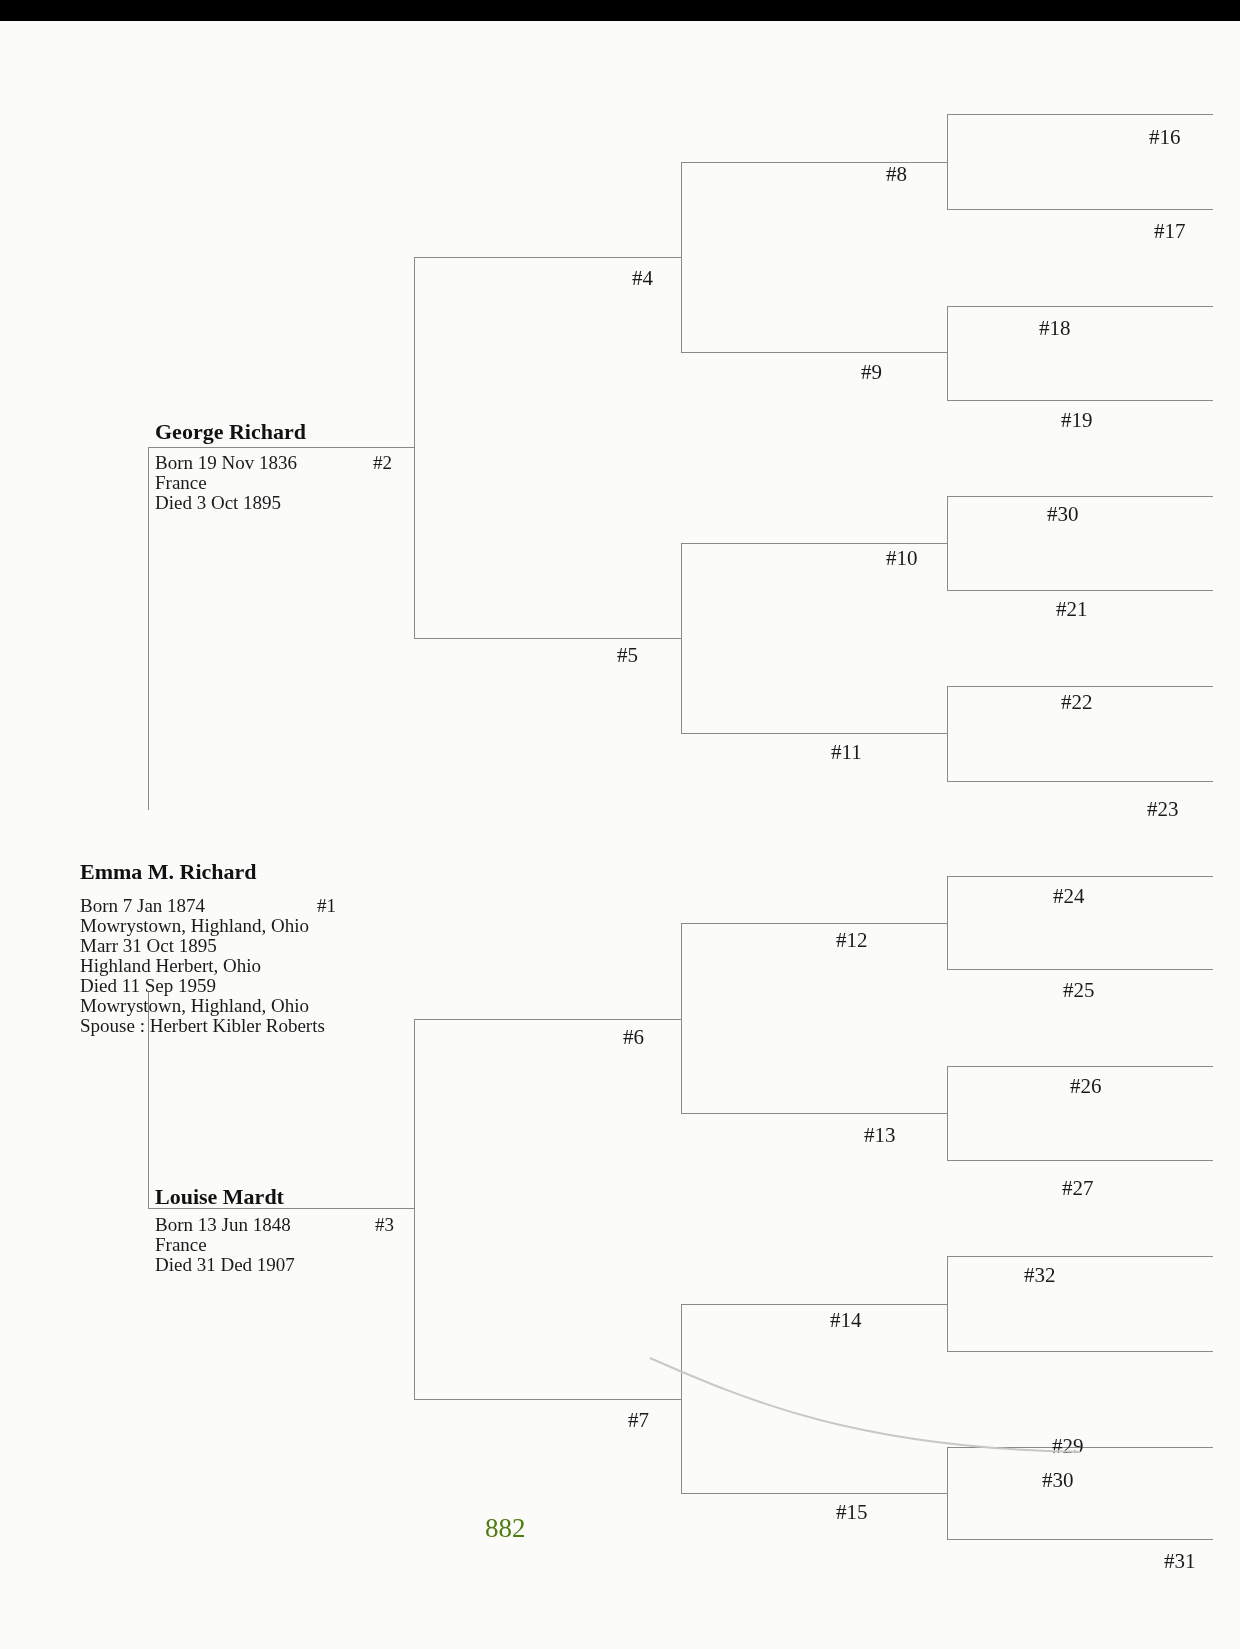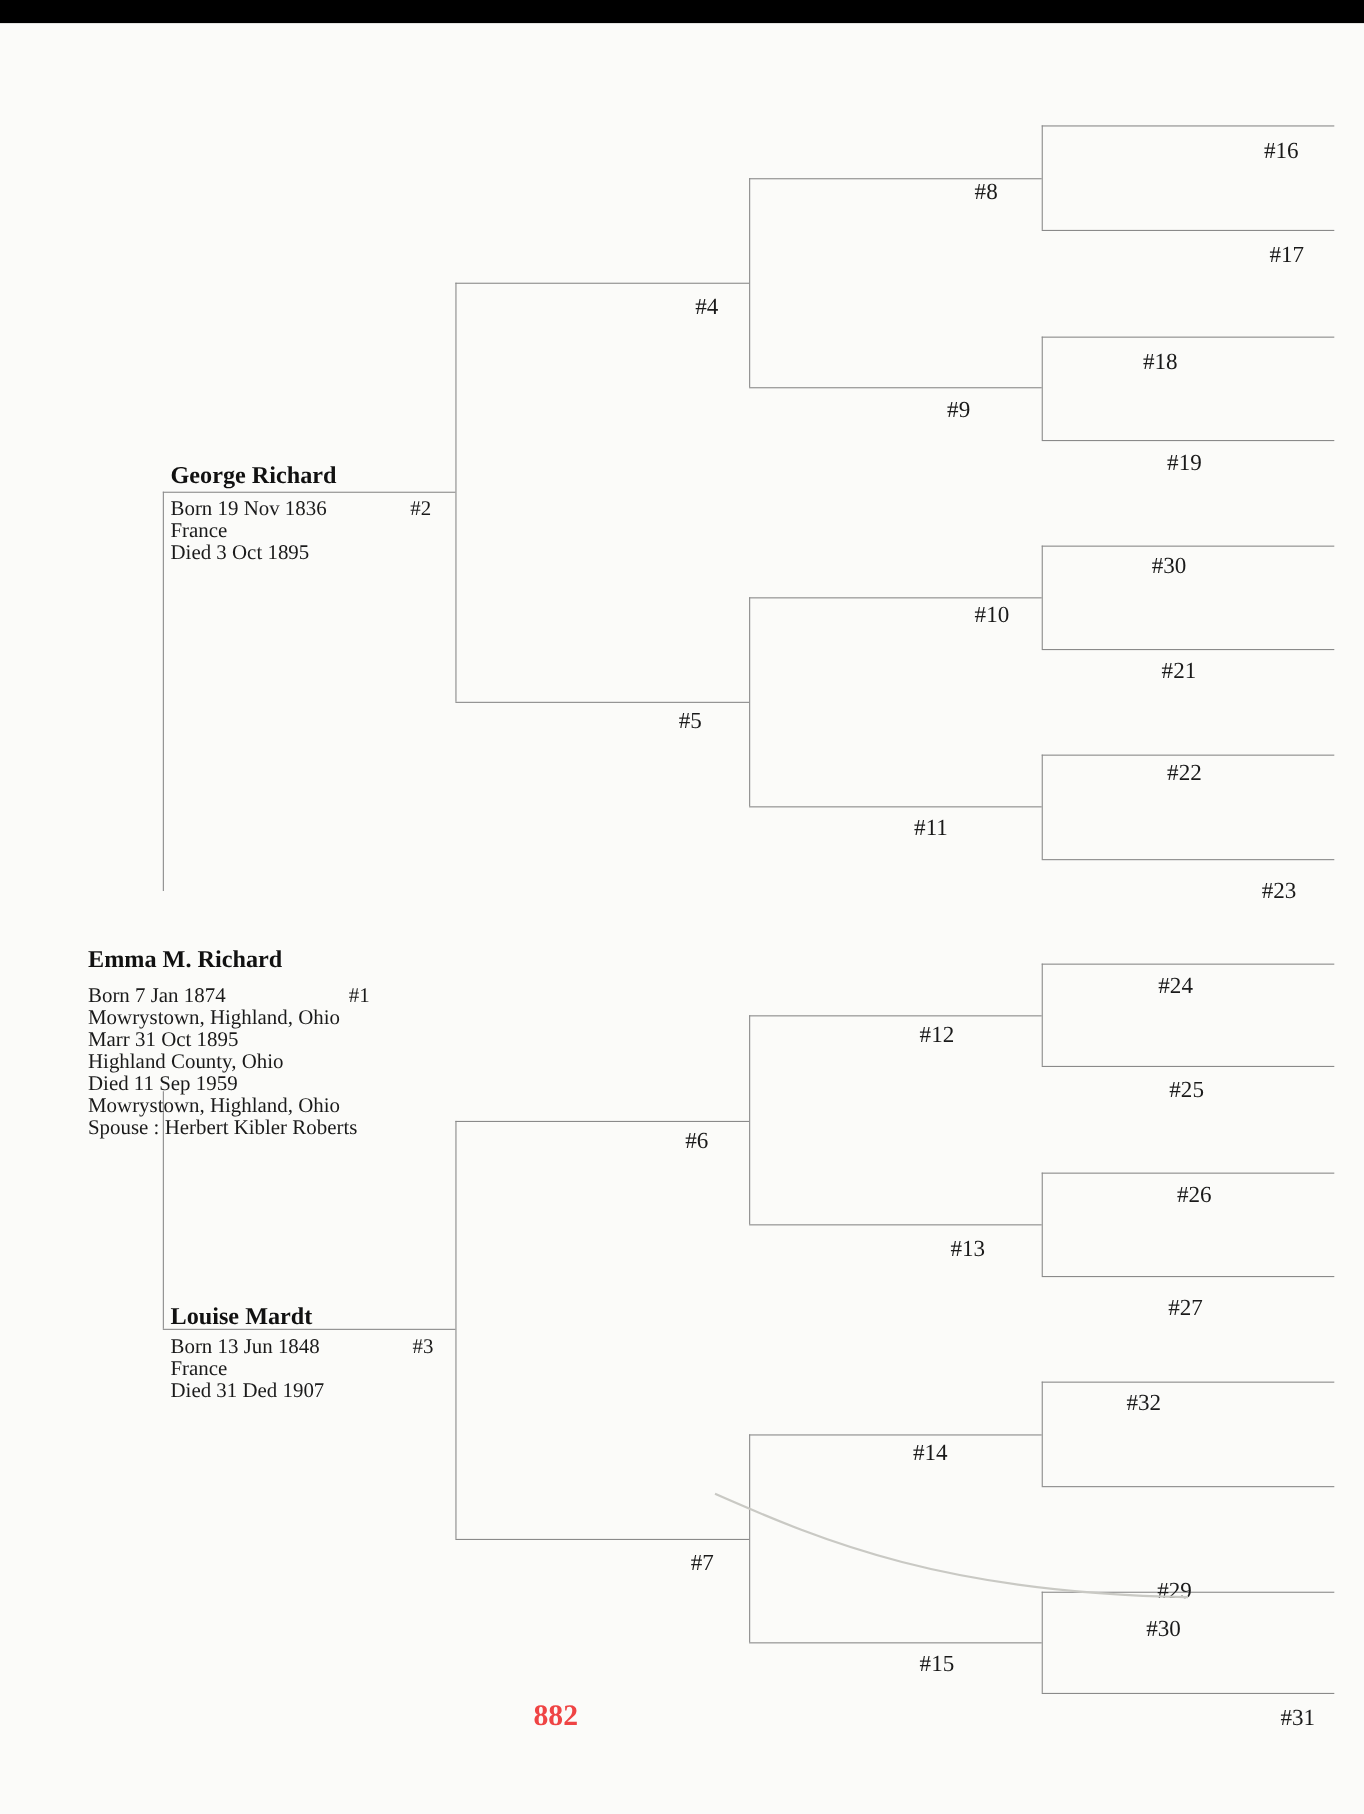--- a/index.html
+++ b/index.html
@@ -18,21 +18,21 @@
     font-size:21px;line-height:21px;color:#1a1a1a;
     white-space:nowrap;
   }
   .person{position:absolute;white-space:nowrap;}
   .person .pname{font-weight:bold;font-size:22px;line-height:24px;color:#111;}
   .person .detail{font-size:19px;line-height:20px;color:#1a1a1a;}
   .ref{position:absolute;font-size:19px;line-height:20px;color:#1a1a1a;}
   #black-bar{position:absolute;left:0;top:0;width:1240px;height:21px;background:#000;}
   #page-number{
     position:absolute;left:485px;top:1513px;
-    font-weight:bold;font-size:27px;color:#ef4444;margin-top:31px;
+    font-weight:normal;font-size:27px;color:#4d7c0f;
   }
   .artifact{position:absolute;left:610px;top:1340px;}
 </style>
 </head>
 <body>
 
 <div id="page">
 
   <div id="black-bar"></div>
 
@@ -85,21 +85,21 @@
   <div class="vl" style="left:947px;top:1066px;height:94px"></div>
   <div class="vl" style="left:947px;top:1256px;height:95px"></div>
   <div class="vl" style="left:947px;top:1447px;height:92px"></div>
 
   <div class="person" style="left:80px;top:860px">
     <div class="pname">Emma M. Richard</div>
     <div style="height:12px"></div>
     <div class="detail">Born 7 Jan 1874</div>
     <div class="detail">Mowrystown, Highland, Ohio</div>
     <div class="detail">Marr 31 Oct 1895</div>
-    <div class="detail">Highland County, Ohio</div>
+    <div class="detail">Highland Herbert, Ohio</div>
     <div class="detail">Died 11 Sep 1959</div>
     <div class="detail">Mowrystown, Highland, Ohio</div>
     <div class="detail">Spouse : Herbert Kibler Roberts</div>
     <span class="ref" style="left:237px;top:36px">#1</span>
   </div>
 
   <div class="person" style="left:155px;top:420px">
     <div class="pname">George Richard</div>
     <div style="height:9px"></div>
     <div class="detail">Born 19 Nov 1836</div>

